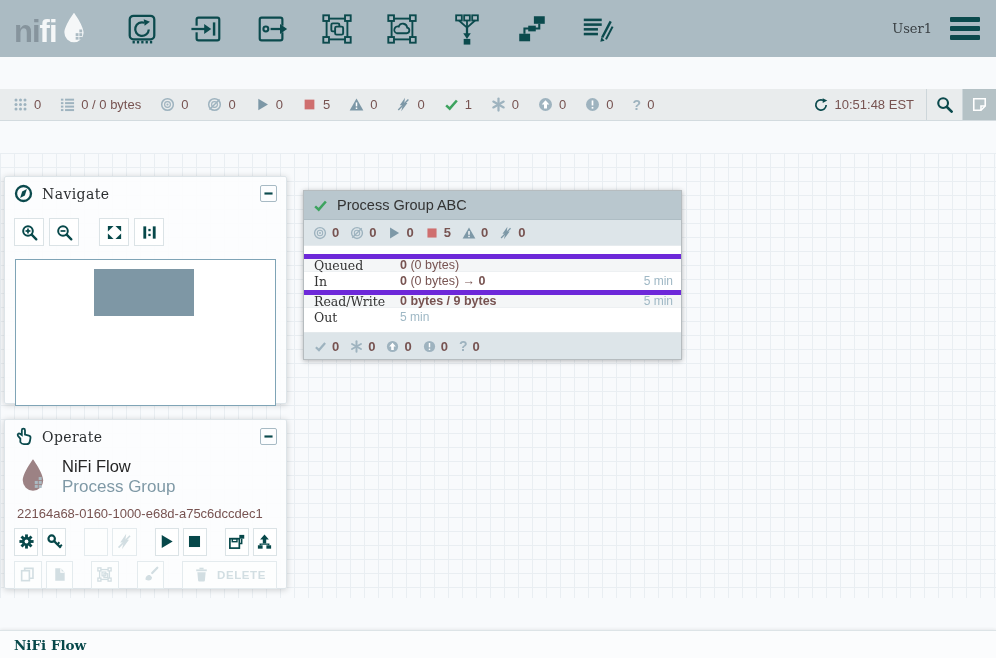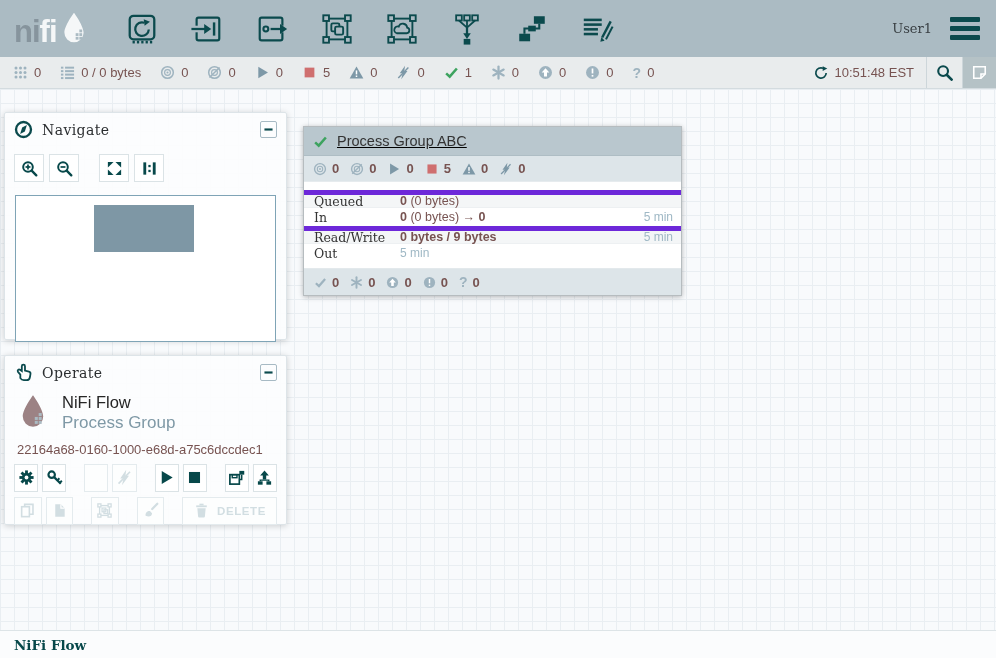--- a/index.html
+++ b/index.html
@@ -1,18 +1,18 @@
 <!DOCTYPE html>
 <html><head>
 <meta charset="utf-8">
 <style>
   * { margin:0; padding:0; box-sizing:border-box; }
   html,body { width:996px; height:658px; overflow:hidden; }
   body { font-family:"Liberation Sans", sans-serif; background:#f8fafc; }
-  .app { width:996px; height:658px; display:flex; flex-direction:column; }
+  .app { width:996px; height:658px; display:flex; flex-direction:column;gap:32px; }
 
   
   .header { height:57px; background:#abbbc3; display:flex; align-items:center; padding:0 0 0 14px; flex:none; }
   .logo { display:flex; align-items:flex-end; user-select:none; }
   .logo .ni { font-size:31px; font-weight:bold; letter-spacing:-1px; color:#86949d; line-height:1; }
   .logo .fi { font-size:31px; font-weight:bold; letter-spacing:-1px; color:#f5f7f8; line-height:1; }
   .logo svg { margin-left:2px; }
   .toolbar { display:flex; align-items:center; margin-left:34px; gap:27px; }
   .tool { width:38px; height:38px; display:flex; align-items:center; justify-content:center; color:#0b4a4d; cursor:grab; }
   .tool svg { width:34px; height:34px; }
@@ -64,21 +64,21 @@
   .op-flow { display:flex; align-items:center; gap:13px; padding:3px 12px 0; }
   .op-flow svg { width:32px; height:39px; color:#9c8284; flex:none; }
   .op-name { font-size:16.5px; color:#262626; line-height:1.25; }
   .op-type { font-size:17px; color:#7f99a6; }
   .op-id { padding:9px 12px 7px; font-size:13px; color:#775351; }
   .op-row { display:flex; align-items:center; padding:0 9px 5px; gap:4px; }
   .del-btn { width:auto; padding:0 10px; gap:7px; font-size:11.5px; letter-spacing:0.6px; color:#c6d4da; font-weight:bold;text-align:center; }
 
   
   .pg { position:absolute; left:303px; top:37px; width:379px; background:#fff; border:1px solid #b6bcbf; box-shadow:0 1px 5px rgba(0,0,0,0.28); cursor:pointer; }
-  .pg-header { height:29px; background:#b9c7ce; display:flex; align-items:center; gap:9px; padding:0 9px; border-bottom:1px solid #aebdc4;text-decoration:underline; }
+  .pg-header { height:29px; background:#b9c7ce; display:flex; align-items:center; gap:9px; padding:0 9px; border-bottom:1px solid #aebdc4; }
   .pg-header svg { width:15px; height:15px; }
   .pg-name { font-size:14.5px; color:#333; }
   .pg-stats { height:26px; background:#dde5e9; display:flex; align-items:center; gap:11px; padding:0 9px; font-size:13px; font-weight:bold; color:#775351; border-bottom:1px solid #e6ebee; }
   .pg-stats .st { display:flex; align-items:center; gap:5px; }
   .pg-stats svg { width:14px; height:14px; }
   .pg-table { padding:8px 0 6px; }
   .pg-row { height:18px; display:flex; align-items:center; padding:0 8px 0 10px; font-size:12.5px; }
   .pg-row.shaded { background:#f4f6f7; border-top:5px solid #6d28d9; border-bottom:1px solid #edf0f2; }
   .pg-row .lbl { width:86px; font-family:"DejaVu Serif", serif; color:#333; flex:none; }
   .pg-row .val { flex:1; color:#775351; }

